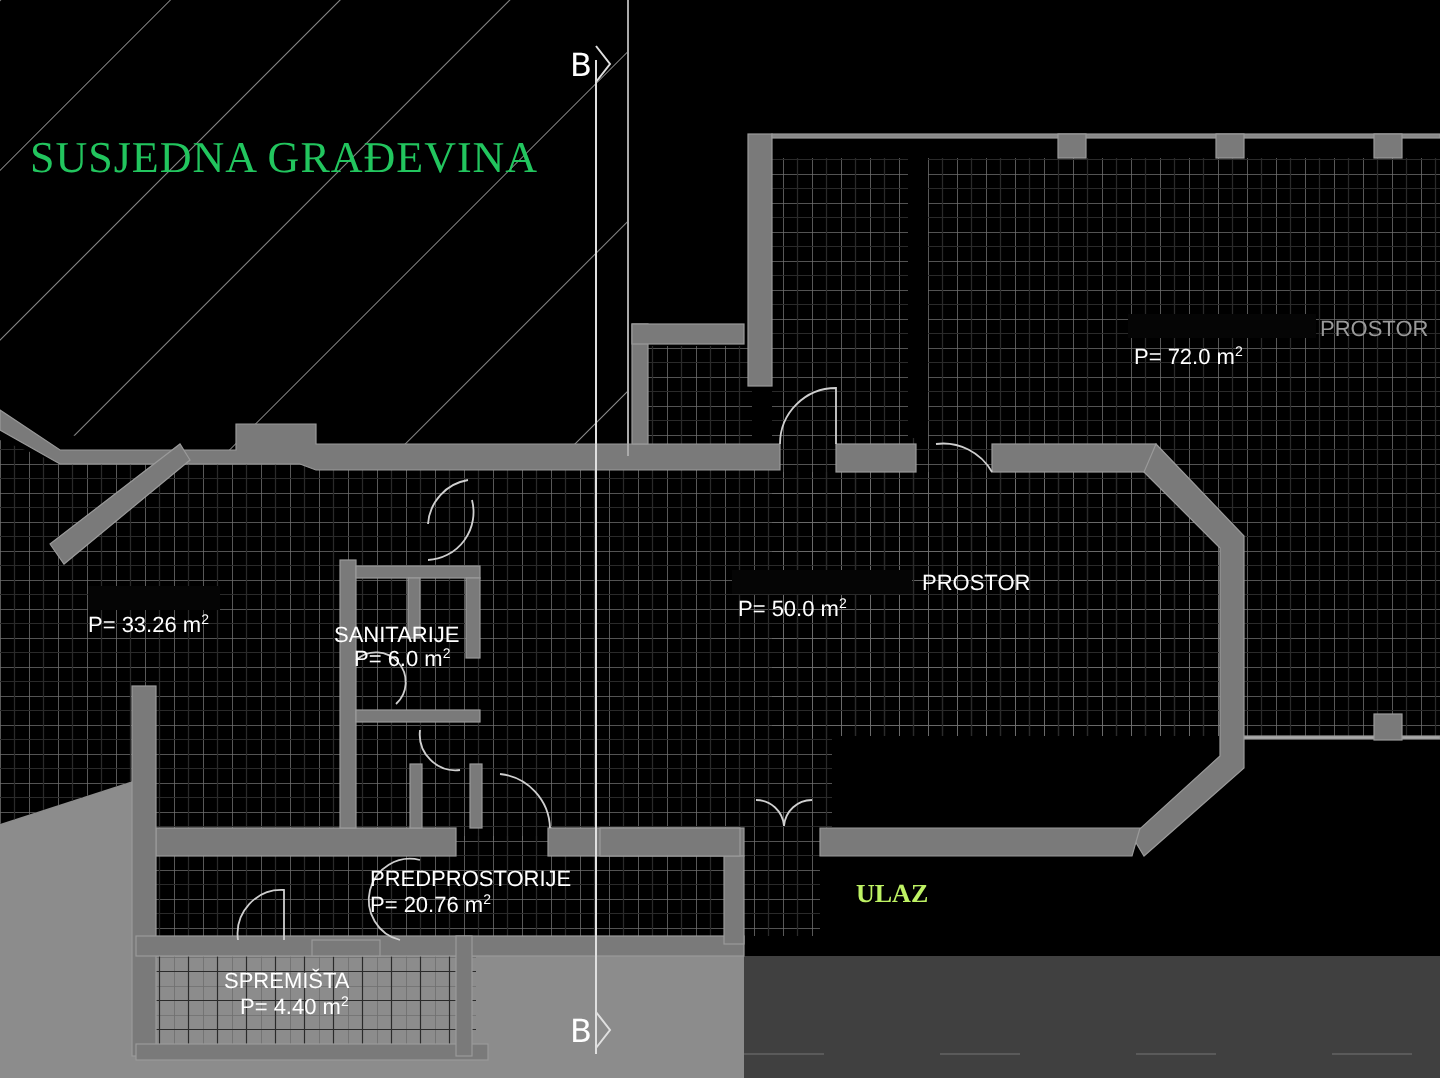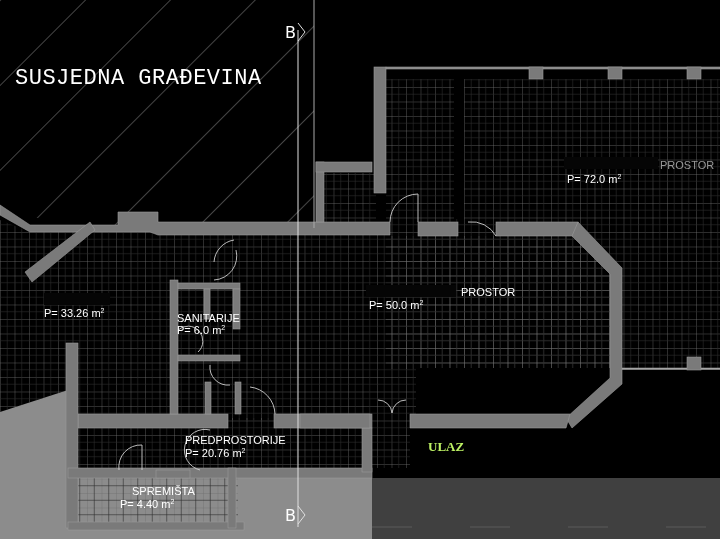--- a/index.html
+++ b/index.html
@@ -1,21 +1,21 @@
 <!DOCTYPE html>
 <html><head>
   <meta charset="utf-8">
   <style>
     html, body { margin:0; padding:0; background:#000; }
     body { width:720px; height:539px; overflow:hidden; position:relative; font-family:"Liberation Sans", sans-serif; }
     #plan { position:absolute; left:0; top:0; width:720px; height:539px; }
     .lbl { position:absolute; color:#ffffff; font-size:11px; line-height:12px; white-space:nowrap; font-family:Liberation Sans, sans-serif; }
     .lbl sup { font-size:7px; vertical-align:top; line-height:7px; }
     .grey { color:#9a9a9a; }
-    .title { position:absolute; left:15px; top:66px; font-size:22px; letter-spacing:0.5px; color:#ffffff; font-family:Liberation Mono, monospace; font-weight:normal; white-space:nowrap; }
+    .title { position:absolute; left:15px; top:66px; font-size:22px; letter-spacing:0.5px; color:#22c55e; font-family:Liberation Serif, serif; font-weight:normal; white-space:nowrap; }
     .ulaz { position:absolute; left:428px; top:439px; color:#bef264; font-family:"Liberation Serif", serif; font-weight:bold; font-size:13px; }
     .mask { position:absolute; background:#050505; height:12px; }
     .bmark { position:absolute; color:#fff; font-size:16px; font-family:"DejaVu Sans", sans-serif; }
   </style>
 </head>
 <body>
 
 <svg id="plan" width="720" height="539" viewBox="0 0 720 539" xmlns="http://www.w3.org/2000/svg">
   <defs>
     <pattern id="grid" width="14.5" height="14.5" patternUnits="userSpaceOnUse">
@@ -126,22 +126,22 @@
 <div class="lbl grey" style="left:660px;top:159px;">PROSTOR</div>
 <div class="lbl" style="left:567px;top:173px;"><span>P= 72.0 m</span><sup>2</sup></div>
 
 <div class="mask" style="left:366px;top:285px;width:90px;"></div>
 <div class="lbl" style="left:461px;top:286px;">PROSTOR</div>
 <div class="lbl" style="left:369px;top:299px;"><span>P= 50.0 m</span><sup>2</sup></div>
 
 <div class="mask" style="left:44px;top:293px;width:66px;"></div>
 <div class="lbl" style="left:44px;top:307px;"><span>P= 33.26 m</span><sup>2</sup></div>
 
-<div class="lbl" style="left:177px;top:312px;">SANITARIJE</div>
+<div class="lbl" style="left:167px;top:312px;">SANITARIJE</div>
 <div class="lbl" style="left:177px;top:324px;"><span>P= 6.0 m</span><sup>2</sup></div>
 
 <div class="lbl" style="left:185px;top:434px;">PREDPROSTORIJE</div>
 <div class="lbl" style="left:185px;top:447px;"><span>P= 20.76 m</span><sup>2</sup></div>
 
-<div class="lbl" style="left:132px;top:485px;">SPREMIŠTA</div>
+<div class="lbl" style="left:112px;top:485px;">SPREMIŠTA</div>
 <div class="lbl" style="left:120px;top:498px;"><span>P= 4.40 m</span><sup>2</sup></div>
 
 <div class="ulaz">ULAZ</div>
 
 </body></html>

